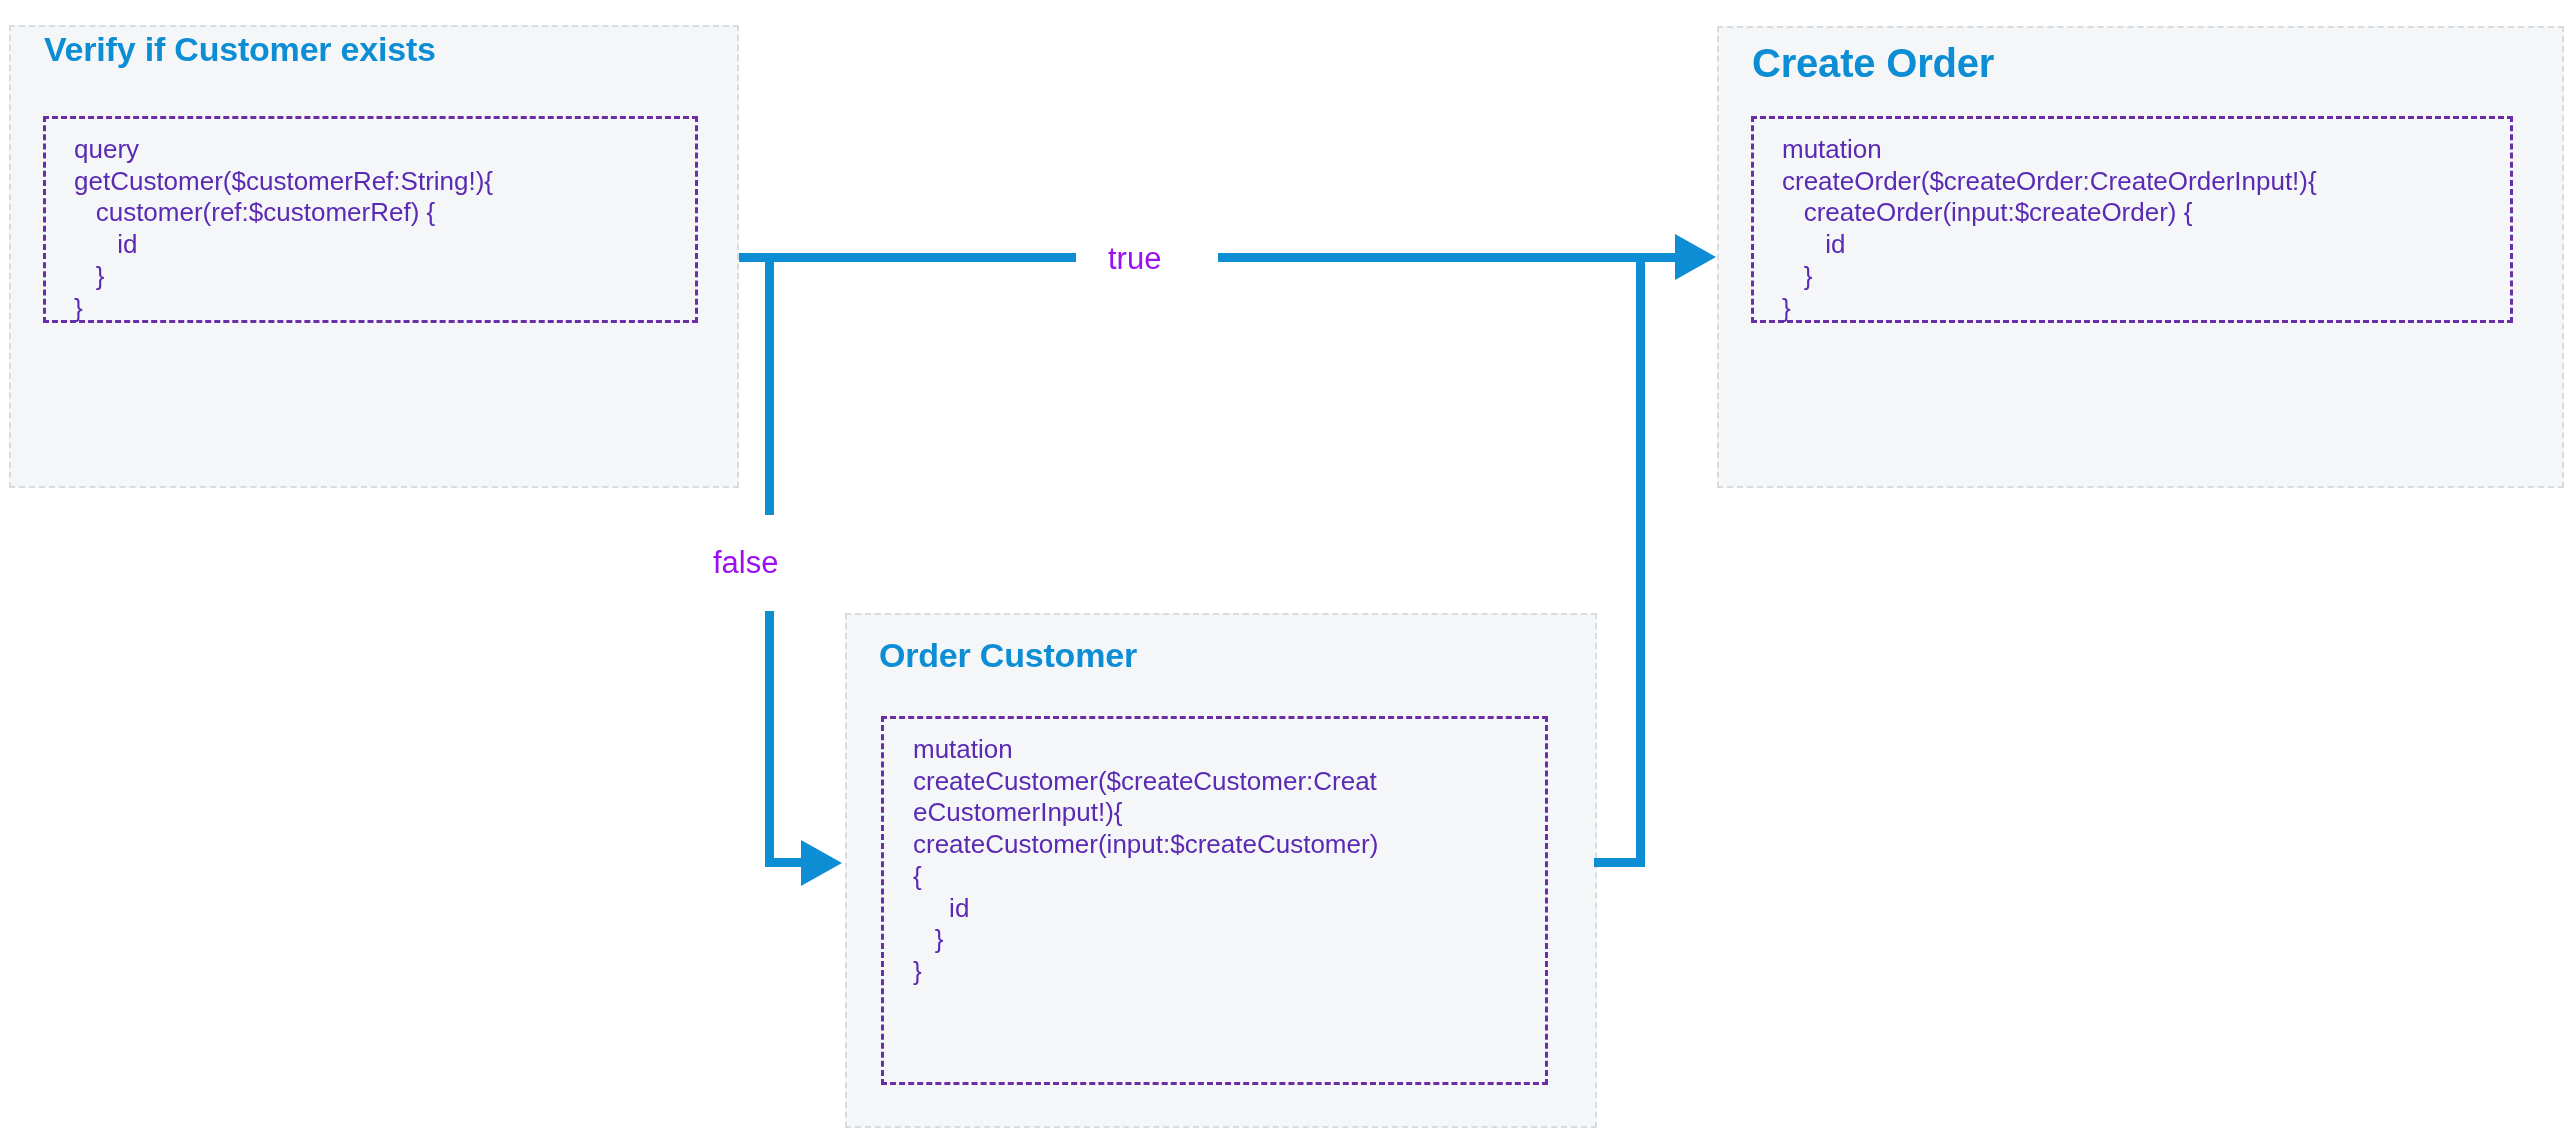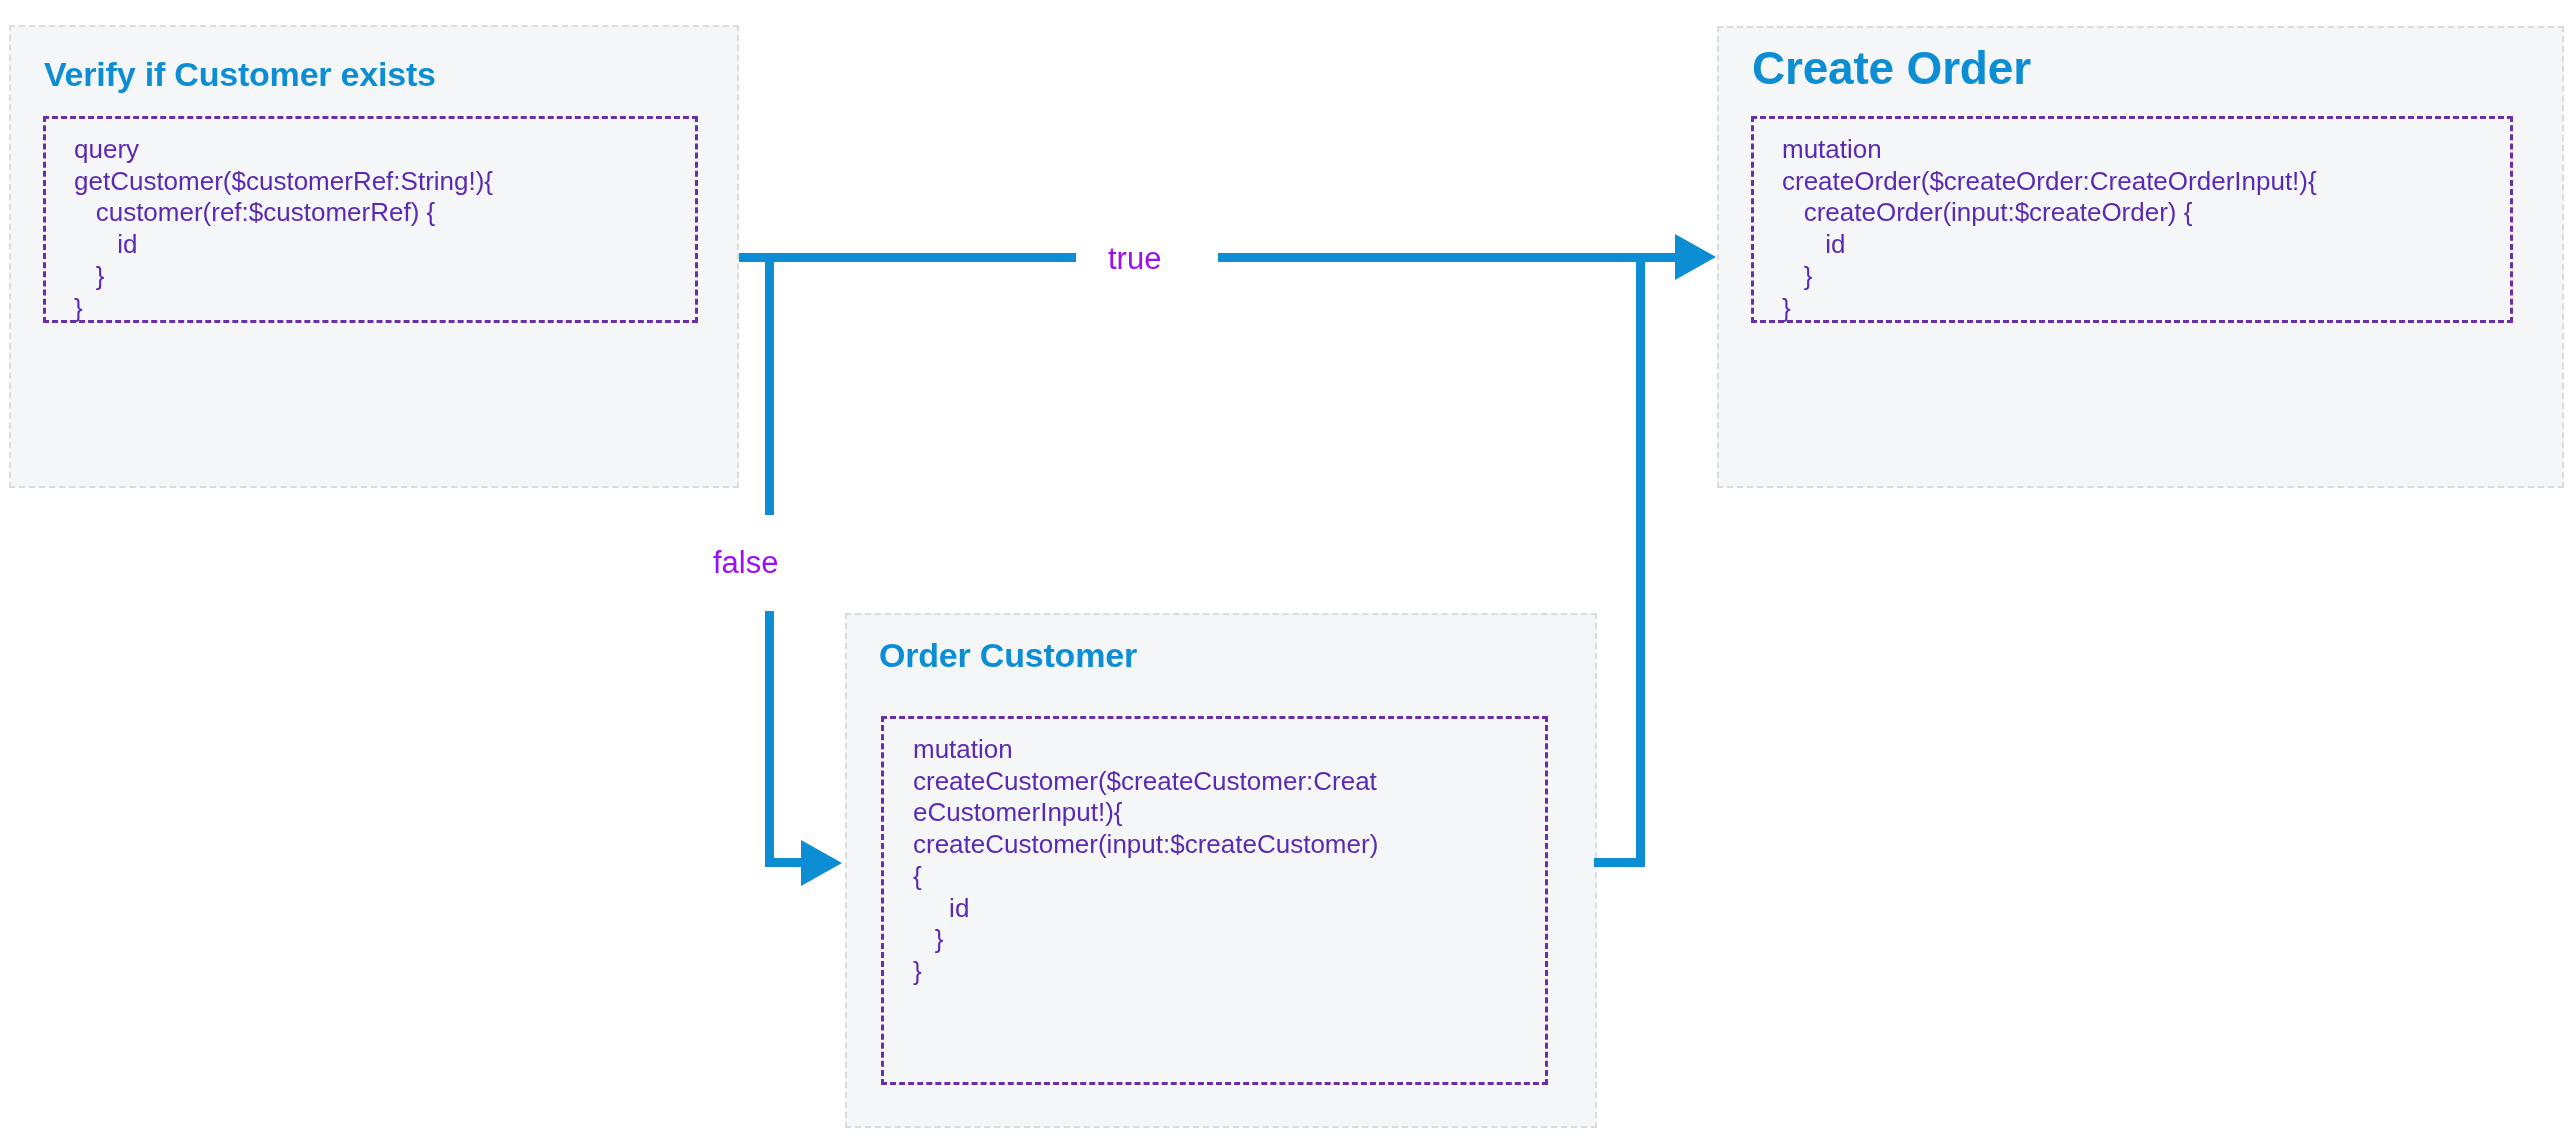--- a/index.html
+++ b/index.html
@@ -71,26 +71,26 @@
   }
   .edge-label {
     position: absolute;
     color: #9b0ff0;
     white-space: nowrap;
     font-family: "Liberation Sans", sans-serif;
   }
 
   
   #node-verify      { left: 8.6px;   top: 25px;   width: 730px;  height: 463px; }
-  #title-verify     { left: 44px;   top: 55px;   font-size: 34px; }
+  #title-verify     { left: 44px;   top: 30px;   font-size: 34px; }
   #code-verify      { left: 43px;   top: 116px;  width: 655px;  height: 207px; }
   #codetext-verify  { left: 62px;   top: 134px;  font-size: 26px; }
 
   #node-order       { left: 1717px; top: 26px;   width: 847px; height: 462px; }
-  #title-order      { left: 1752px; top: 41px;   font-size: 46px; }
+  #title-order      { left: 1752px; top: 41px;   font-size: 40px; }
   #code-order       { left: 1751px; top: 116px;  width: 762px;  height: 207px; }
   #codetext-order   { left: 1770px; top: 134px;  font-size: 26px; }
 
   #node-customer    { left: 845px; top: 613px;  width: 752px;  height: 515px; }
   #title-customer   { left: 879px; top: 636px;  font-size: 34px; }
   #code-customer    { left: 881px; top: 716px;  width: 667px;  height: 369px; }
   #codetext-customer{ left: 901px; top: 734px;  font-size: 26px; }
 
   
   #edge-true-seg1   { left: 739px;  top: 253px;  width: 337px; }

